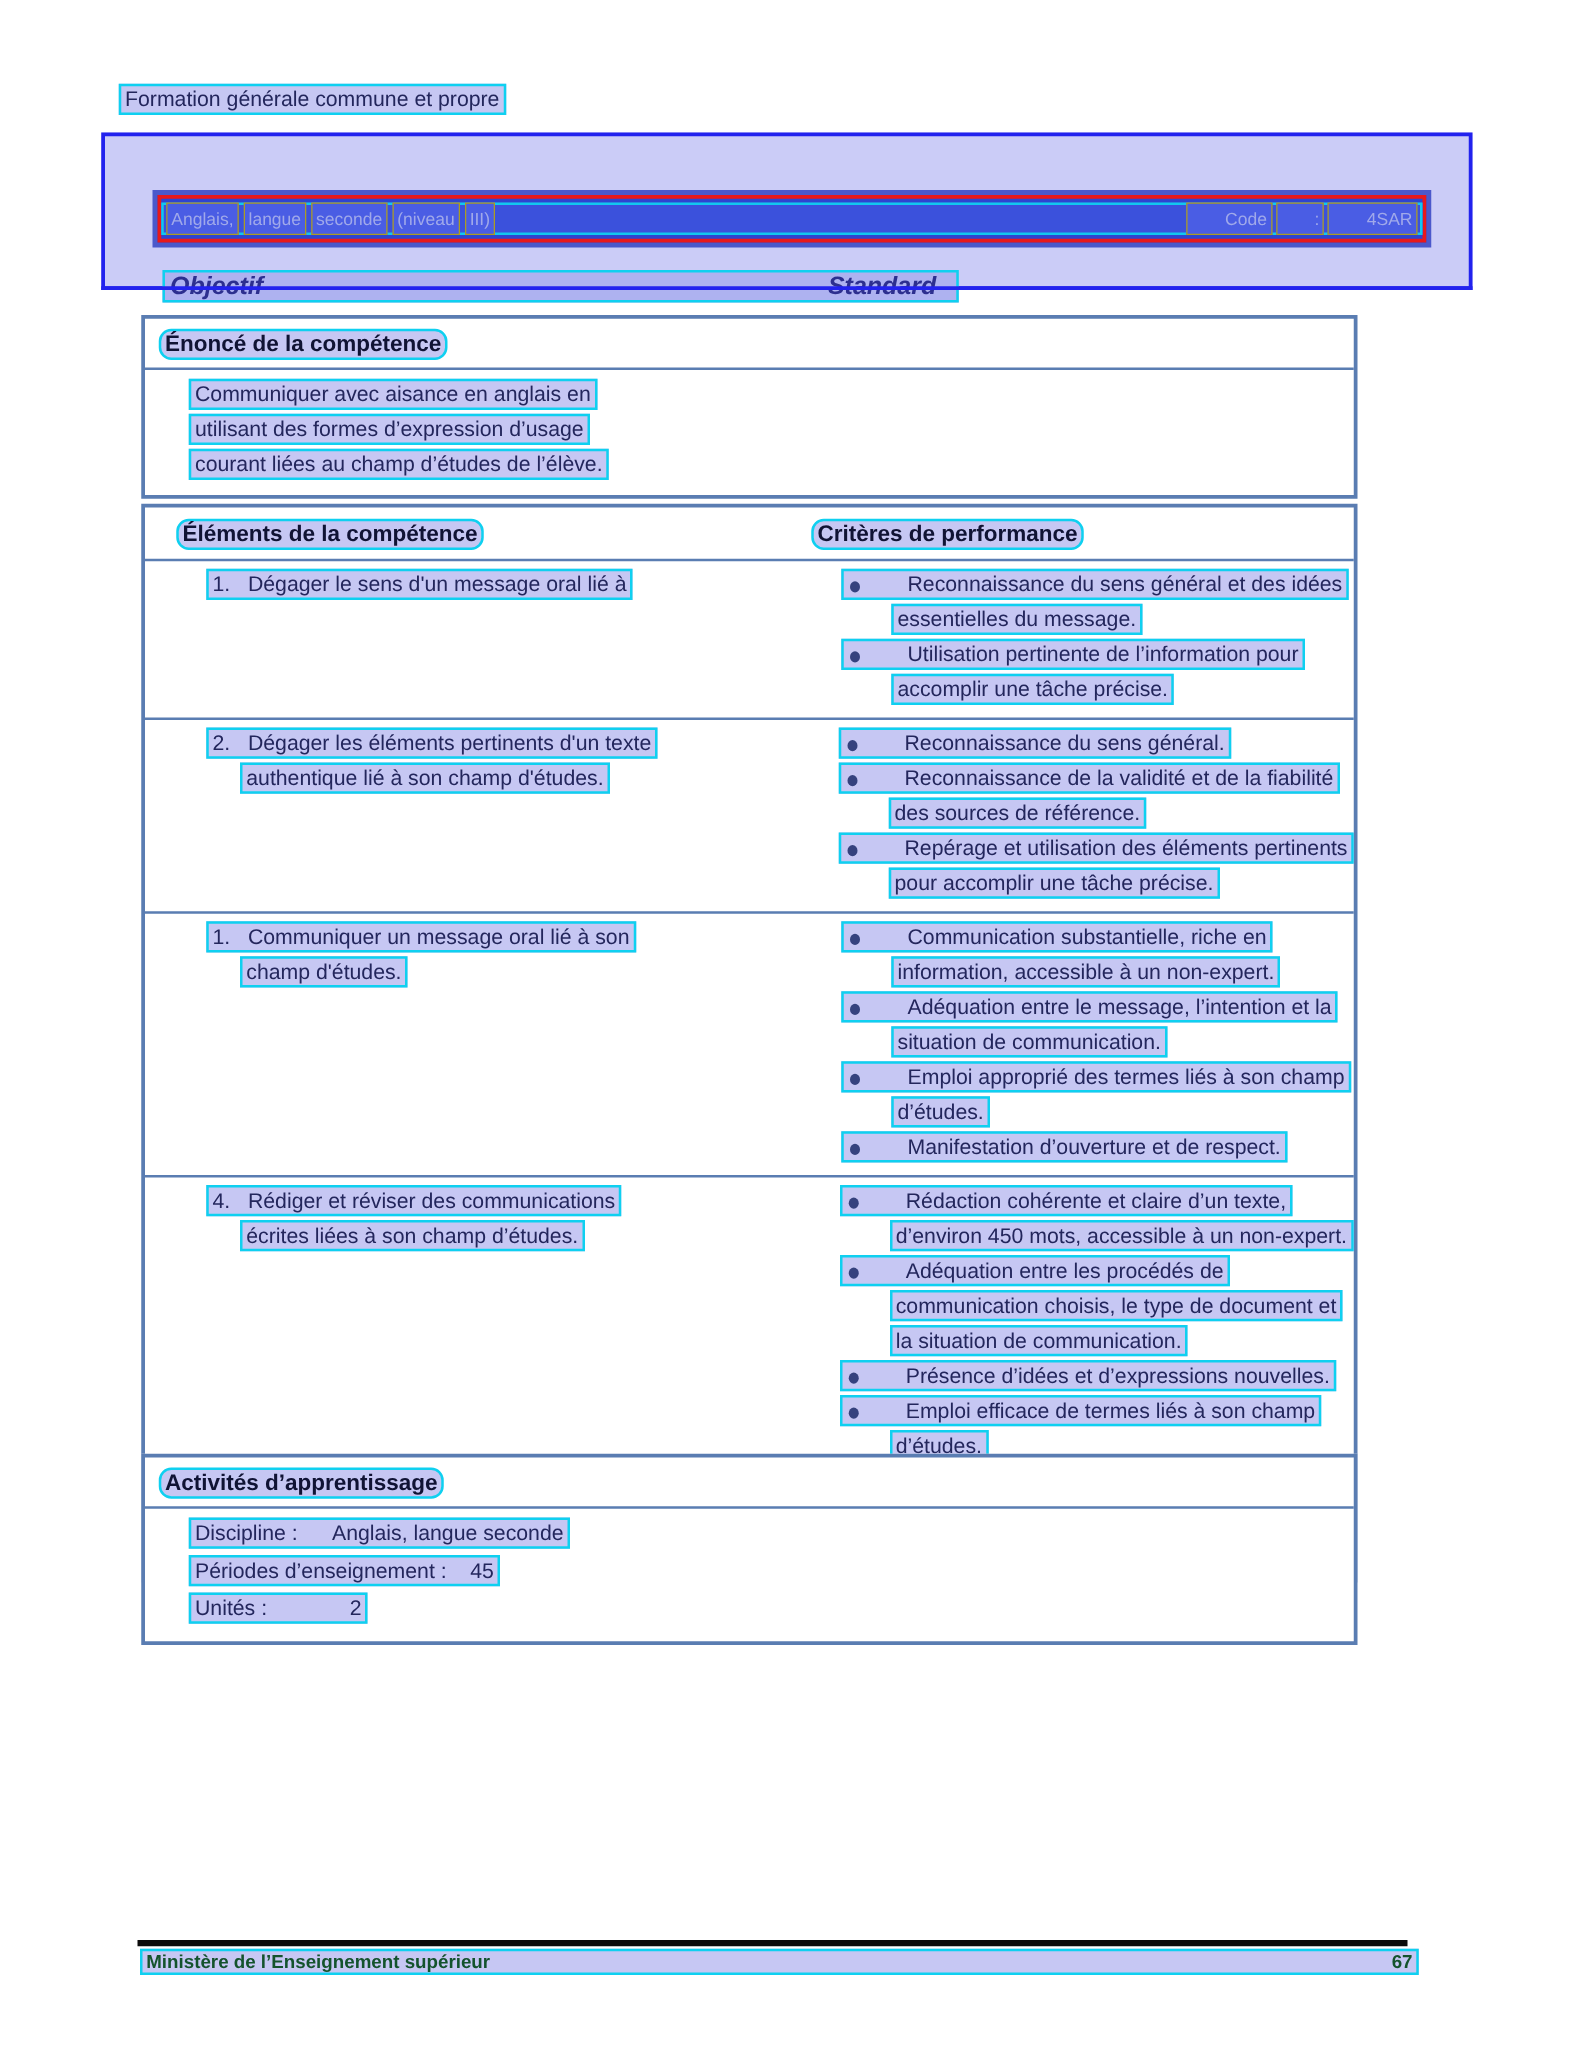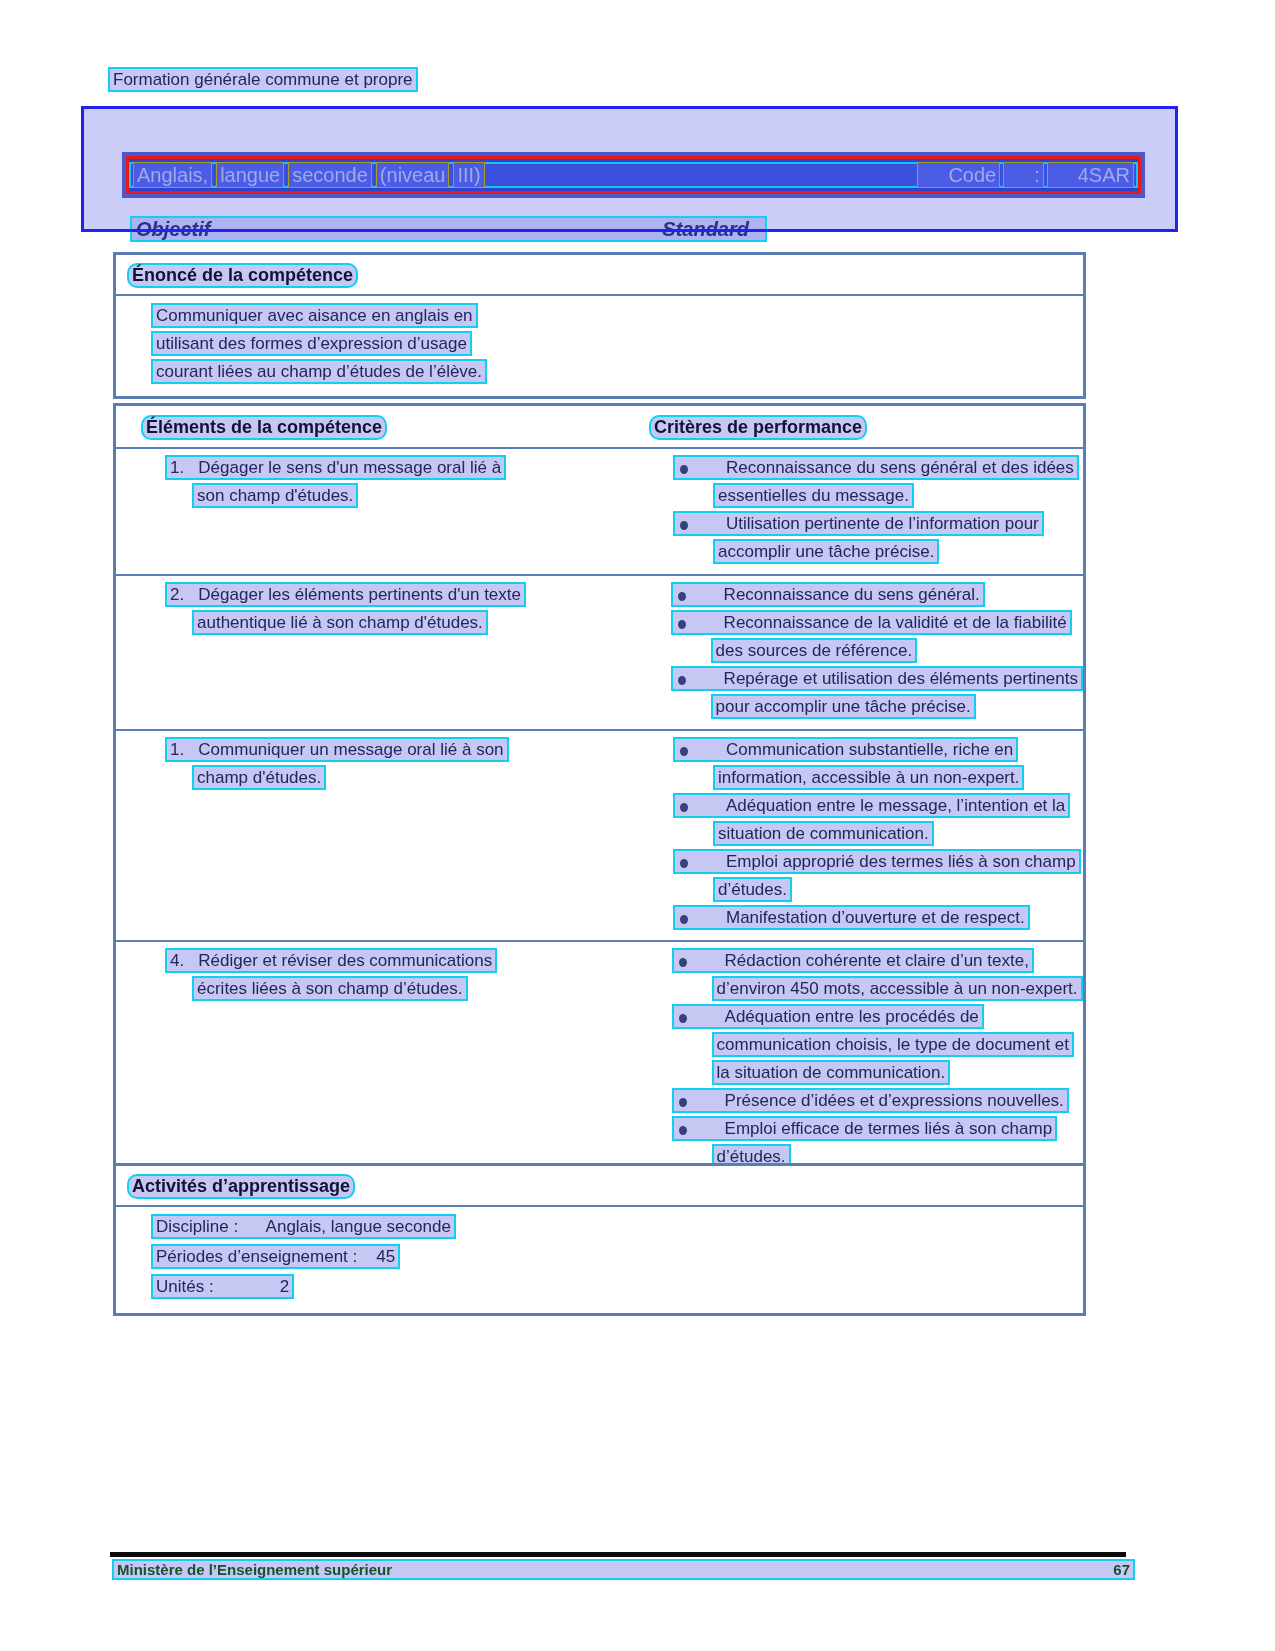--- a/index.html
+++ b/index.html
@@ -17,21 +17,21 @@
     color:#23265c;
     font-size:17px;
     line-height:21px;
     padding:0 3px;
     white-space:pre;
     vertical-align:top;
   }
   .hl.bold{font-weight:bold;color:#101334;font-size:18px;border-radius:10px;}
   .line{margin-bottom:3px;padding-left:24px;}
   
-  .header-label{left:108px;top:67px;}
+  .header-label{left:95px;top:67px;}
   
   .container{
     left:81px;top:106px;width:1091px;height:120px;
     background:#cbccf7;border:3px solid #2222ee;
   }
   .container-bottom-line{left:81px;top:229px;width:1097px;height:3px;background:#2222ee;z-index:6;}
   
   .banner{
     left:122px;top:152px;width:1015px;height:38px;
     background:#4b58cb;padding:4px;z-index:3;
@@ -41,21 +41,21 @@
     display:flex;align-items:center;
   }
   .banner-strip{
     flex:1;height:22px;margin:0;border:2px solid #12c8ee;background:#3b51dc;
     display:flex;align-items:center;justify-content:space-between;
     padding:0 2px;overflow:visible;
   }
   .wordgroup{display:flex;align-items:center;}
   .w{
     display:inline-block;border:1px solid #ac9c22;background:#4a5de4;
-    color:#a0a9ea;font-size:20px;line-height:24px;padding:0 3px;margin-right:4px;
+    color:#a0a9ea;font-size:14px;line-height:24px;padding:0 3px;margin-right:4px;
     white-space:pre;
   }
   .wordgroup.right .w{margin-right:3px;padding-left:30px;}
   .wordgroup.right .w:last-child{margin-right:0;}
   
   .objstd{
     left:130px;top:216px;width:613px;height:22px;
     background:#aeb2f0;border:2px solid #0fd0f0;
     display:flex;justify-content:space-between;align-items:center;
     padding:0 16px 0 4px;z-index:5;
@@ -144,21 +144,20 @@
       <span class="hl bold">Éléments de la compétence</span>
     </div>
     <div class="t-right">
       <span class="hl bold">Critères de performance</span>
     </div>
   </div>
   <div id="t-body">
       <div class="t-row">
         <div class="t-left">
           <div class="line"><span class="hl">1.   Dégager le sens d'un message oral lié à</span></div>
-          <div class="line cont"><span class="hl">son champ d'études.</span></div>
         </div>
         <div class="t-right">
           <div class="line"><span class="hl"><span class="dot"></span>Reconnaissance du sens général et des idées</span></div>
           <div class="line cont"><span class="hl">essentielles du message.</span></div>
           <div class="line"><span class="hl"><span class="dot"></span>Utilisation pertinente de l’information pour</span></div>
           <div class="line cont"><span class="hl">accomplir une tâche précise.</span></div>
         </div>
       </div>
       <div class="t-row">
         <div class="t-left">

